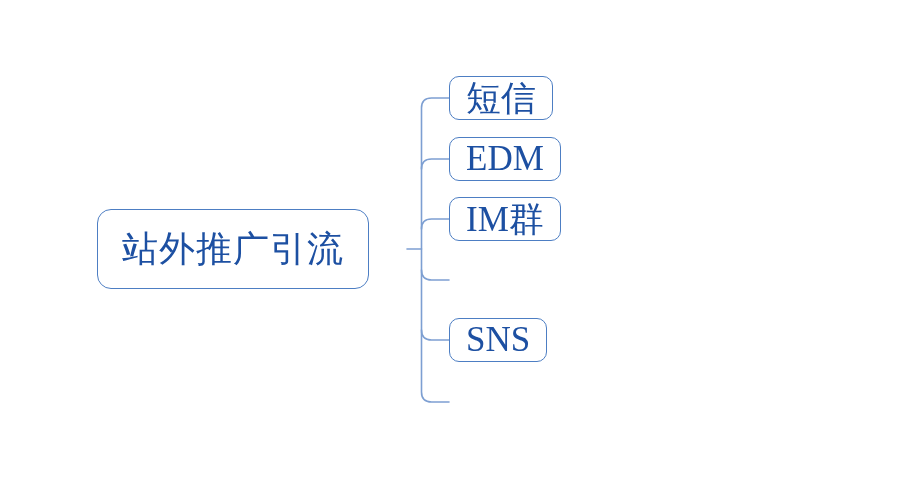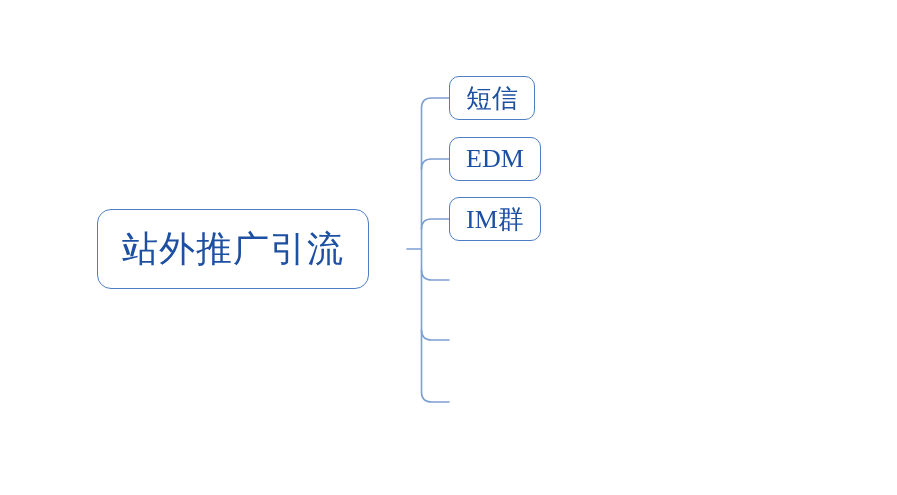--- a/index.html
+++ b/index.html
@@ -31,21 +31,21 @@
   }
   .root{
     left:97px;top:209px;width:272px;height:80px;
     border-radius:14px;
     font-size:36px;letter-spacing:1px;
   }
   .child{
     left:449px;height:44px;
     padding:12px 16px;
     border-radius:10px;
-    font-size:26px;
+    font-size:35px;
   }
   .c0{top:76px}
   .c1{top:137px}
   .c2{top:197px}
   .c3{top:258px}
   .c4{top:318px}
   .c5{top:380px}
   .selected{
     box-shadow:0 0 0 1px #fff, 0 0 0 6px var(--ring);
   }
@@ -62,14 +62,15 @@
     <path d="M 421.5 229 Q 421.5 219 431.5 219 H 449"></path>
     <path d="M 421.5 270 Q 421.5 280 431.5 280 H 449"></path>
     <path d="M 421.5 330 Q 421.5 340 431.5 340 H 449"></path>
   </svg>
 
   <div class="topic root">站外推广引流</div>
 
   <div class="topic child c0">短信</div>
   <div class="topic child c2">IM群</div>
   <div class="topic child c1">EDM</div>
+  <div class="topic child c4">SNS</div>
 
 </div>
 
 </body></html>

